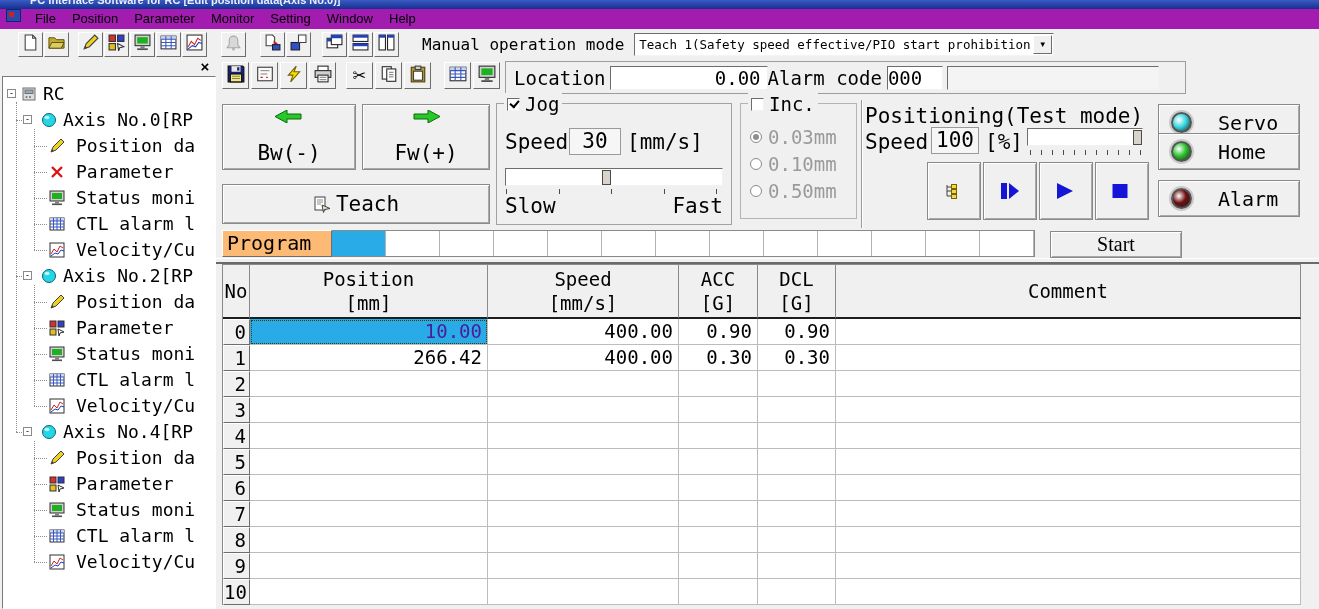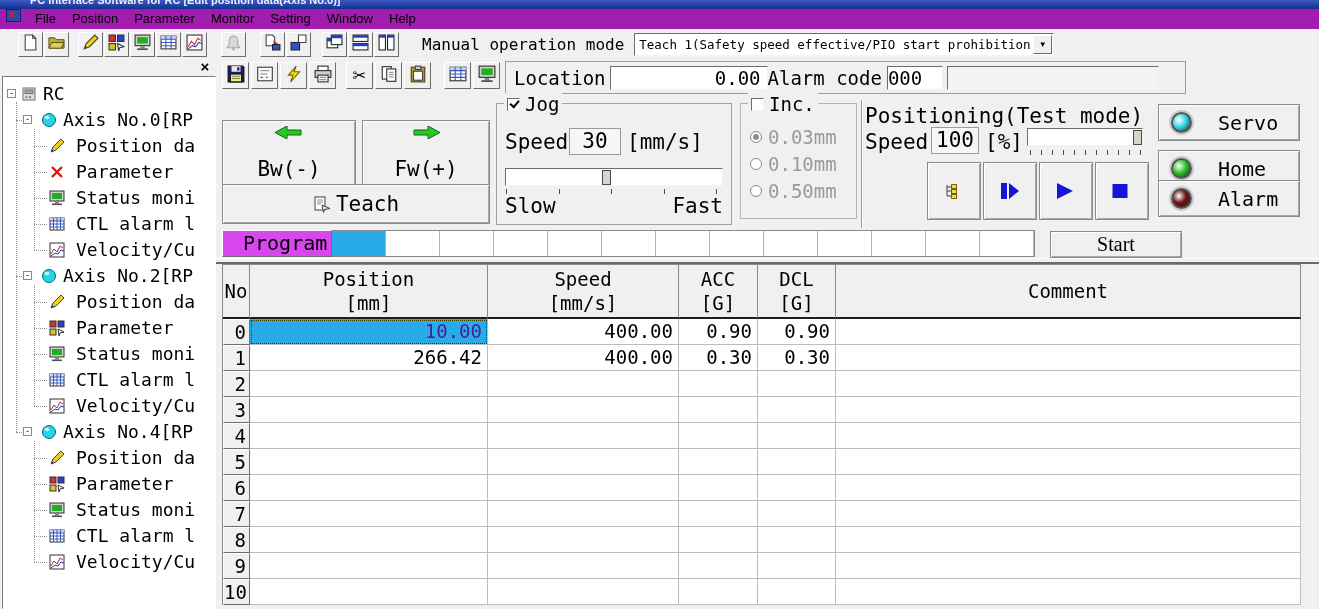--- a/index.html
+++ b/index.html
@@ -56,21 +56,21 @@
   #locgroup{position:absolute;left:505px;top:61px;width:681px;height:33px;border:1px solid #9c9c9c;
     box-sizing:border-box;display:flex;align-items:center;background:#f0f0f0;}
   .loc-label{font-size:19px;font-family:"DejaVu Sans Mono",monospace;white-space:nowrap;}
   .field{background:#fff;border:1px solid;border-color:#6d6d6d #f2f2f2 #f2f2f2 #6d6d6d;height:24px;
     box-sizing:border-box;font-size:19px;font-family:"DejaVu Sans Mono",monospace;line-height:22px;}
 
   
   .big-btn{position:absolute;background:#f0f0f0;border:1px solid #8a8a8a;
     box-shadow:inset 1px 1px 0 #ffffff, inset -1px -1px 0 #a9a9a9;
     display:flex;align-items:center;justify-content:center;box-sizing:border-box;}
-  .btn-col{flex-direction:column;gap:18px;margin-top:16px;}
+  .btn-col{flex-direction:column;gap:18px;}
   .big-btn .cap{font-size:21px;font-family:"DejaVu Sans Mono",monospace;}
 
   .groupbox{position:absolute;border:1px solid #a2a2a2;box-sizing:border-box;}
   .gtitle{position:absolute;top:-11px;left:7px;background:#f0f0f0;display:flex;align-items:center;gap:5px;padding:0 3px;}
   .gtitle .cap{font-size:19px;font-family:"DejaVu Sans Mono",monospace;}
   .checkbox{width:13px;height:13px;background:#fff;border:1px solid;border-color:#6d6d6d #f2f2f2 #f2f2f2 #6d6d6d;
     box-sizing:border-box;position:relative;}
   .checkbox.checked:after{content:"";position:absolute;left:2px;top:1px;width:7px;height:4px;
     border-left:2px solid #000;border-bottom:2px solid #000;transform:rotate(-50deg);}
   .radio{width:12px;height:12px;border-radius:50%;background:#fff;border:1px solid #8a8a8a;box-sizing:border-box;position:relative;}
@@ -80,23 +80,23 @@
   .slider{position:absolute;background:#fff;border:1px solid;border-color:#6d6d6d #f2f2f2 #f2f2f2 #6d6d6d;box-sizing:border-box;}
   .thumb{position:absolute;top:1px;width:9px;height:15px;background:#d8d4cc;border:1px solid #4a4a4a;box-sizing:border-box;}
   .tick{position:absolute;width:1px;height:5px;background:#4a4a4a;}
 
   .side-btn{position:absolute;left:1158px;width:142px;height:37px;background:#f0f0f0;border:1px solid #8a8a8a;
     box-shadow:inset 1px 1px 0 #fff, inset -1px -1px 0 #a9a9a9;display:flex;align-items:center;box-sizing:border-box;}
   .led{width:17px;height:17px;border-radius:50%;margin-left:12px;border:2px solid #555;box-shadow:0 0 0 2px #c9c9c9;}
   .side-btn .cap{font-size:20px;font-family:"DejaVu Sans Mono",monospace;margin-left:26px;}
 
   
-  #program-label{position:absolute;left:222px;top:230px;width:110px;height:27px;background:#d946ef;
+  #program-label{position:absolute;left:222px;top:230px;width:110px;height:27px;background:#fdba74;
     border:1px solid;border-color:#fff #6d6d6d #6d6d6d #fff;box-sizing:border-box;
-    font-size:20px;font-family:"DejaVu Sans Mono",monospace;line-height:24px;padding-left:20px;}
+    font-size:20px;font-family:"DejaVu Sans Mono",monospace;line-height:24px;padding-left:4px;}
   #program-cells{position:absolute;left:332px;top:230px;height:27px;display:flex;
     border:1px solid #8a8a8a;border-left:none;box-sizing:border-box;background:#fff;}
   .pcell{width:54px;height:100%;border-right:1px solid #b4b4b4;box-sizing:border-box;background:#fff;}
   #start-btn{position:absolute;left:1050px;top:231px;width:132px;height:27px;}
   #start-btn .cap{font-size:20px;font-family:Liberation Serif, serif;}
 
   #divider{position:absolute;left:216px;top:258px;width:1103px;height:6px;background:#f0f0f0;
     border-top:1px solid #ffffff;border-bottom:2px solid #6a6a6a;box-sizing:border-box;}
 
   
@@ -616,21 +616,21 @@
           </svg>
         </span>
       </div>
     </div>
 
   <div id="side-buttons">
       <div class="side-btn" style="top: 104px;">
         <span class="led" style="background: radial-gradient(circle at 35% 35%, rgb(255, 255, 255) 0%, rgb(56, 216, 228) 45%, rgb(32, 32, 32) 100%);"></span>
         <span class="cap">Servo</span>
       </div>
-      <div class="side-btn" style="top: 150px;">
+      <div class="side-btn" style="top: 133px;">
         <span class="led" style="background: radial-gradient(circle at 35% 35%, rgb(255, 255, 255) 0%, rgb(44, 196, 44) 45%, rgb(32, 32, 32) 100%);"></span>
         <span class="cap">Home</span>
       </div>
       <div class="side-btn" style="top: 180px;">
         <span class="led" style="background: radial-gradient(circle at 35% 35%, rgb(255, 255, 255) 0%, rgb(112, 16, 16) 45%, rgb(32, 32, 32) 100%);"></span>
         <span class="cap">Alarm</span>
       </div>
     </div>
 
   <div id="program-label">Program</div>

